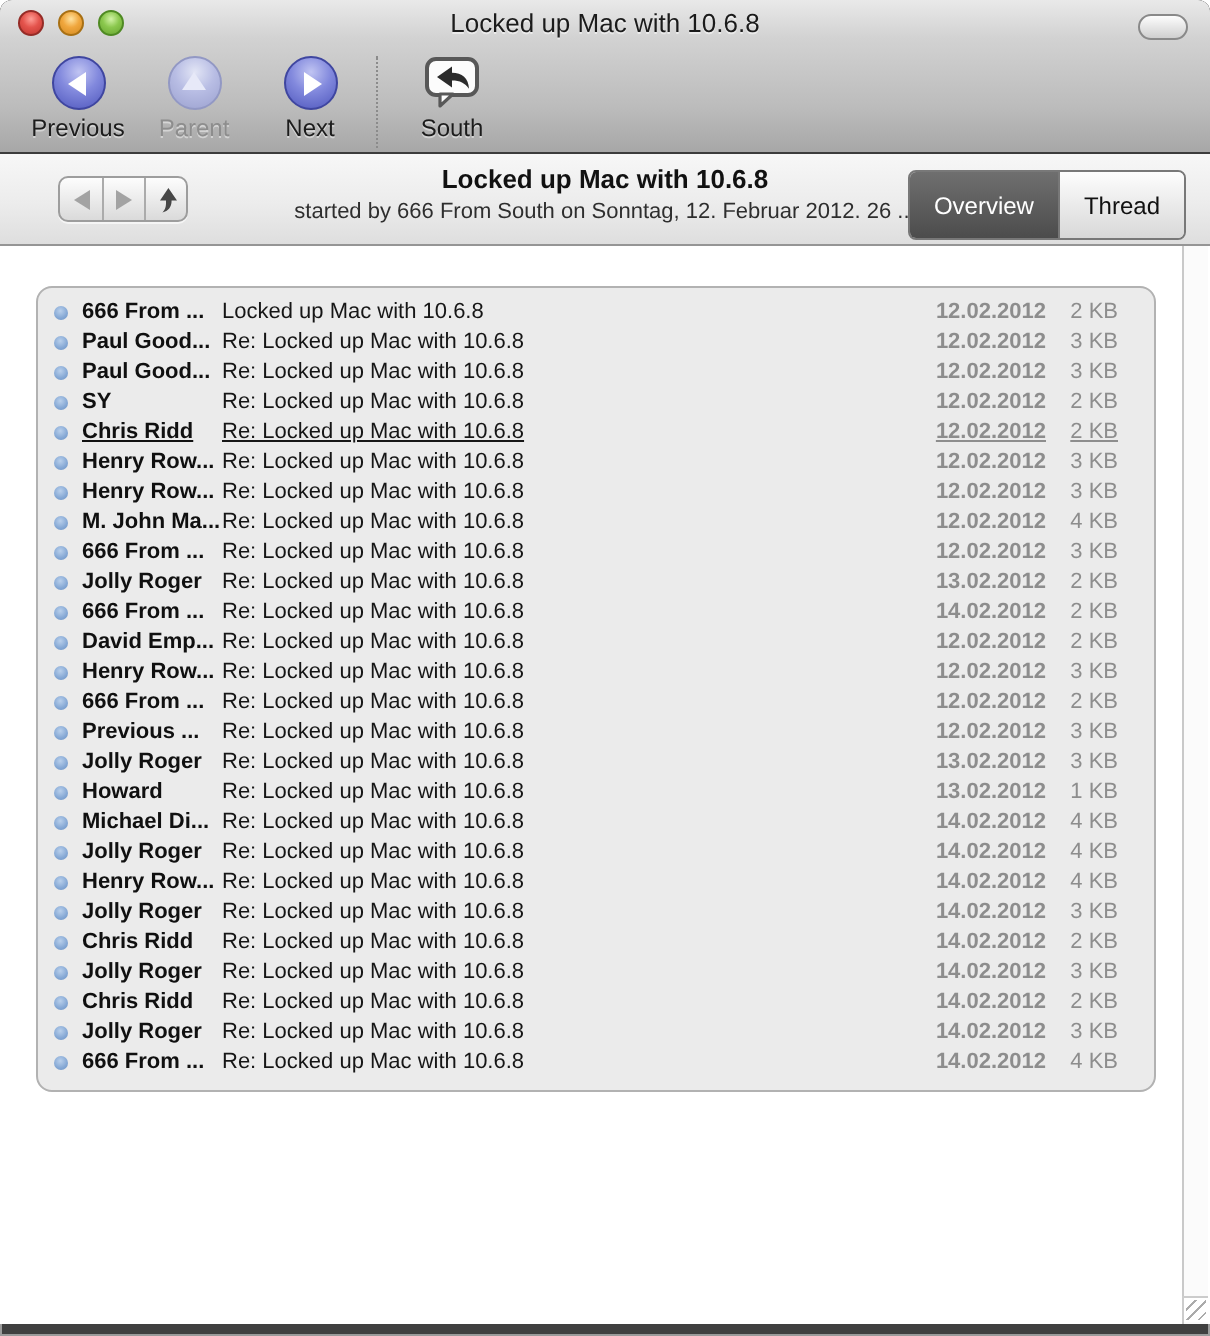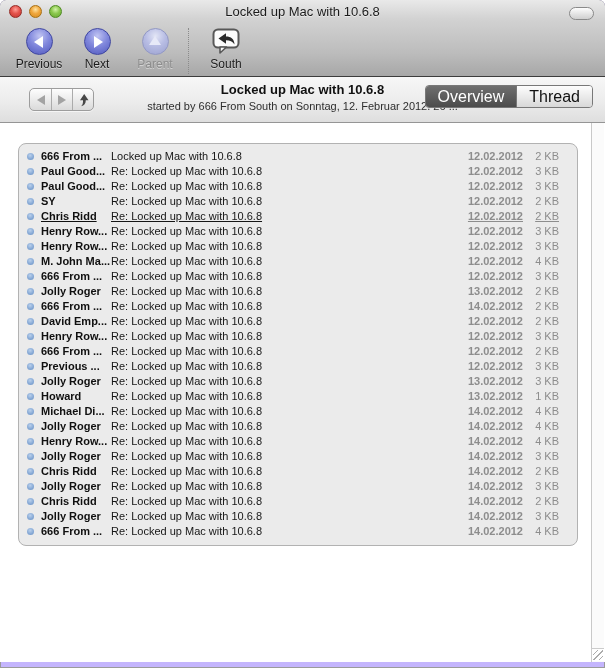--- a/index.html
+++ b/index.html
@@ -1,20 +1,20 @@
 <!DOCTYPE html>
 <html><head>
 <meta charset="utf-8">
 <style>
   * { box-sizing: border-box; margin: 0; padding: 0; }
   html,body { background:#ffffff; }
   body { font-family: "Liberation Sans", sans-serif; }
   .window{
     position:relative; width:605px; height:668px; overflow:hidden;
-    border-radius:6px 6px 0 0; background:#c4b5fd;
+    border-radius:6px 6px 0 0; background:#404040;
     box-shadow: inset 0 0 0 1px #9b9b9b;
   }
   
   .chrome{
     height:77px; border-bottom:1px solid #3c3c3c; border-radius:6px 6px 0 0;
     background:linear-gradient(#e9e9e9 0%, #d2d2d2 25%, #bcbcbc 70%, #a7a7a7 100%);
   }
   .titlebar{ position:relative; height:22px; }
   .traffic{ position:absolute; top:5px; left:9px; display:flex; gap:7px; }
   .light{ width:13px; height:13px; border-radius:50%; }
@@ -60,22 +60,22 @@
     background:linear-gradient(#fdfdfd,#dadada); box-shadow:0 1px 0 rgba(255,255,255,.6);
   }
   .navseg .seg{ width:21px; display:flex; align-items:center; justify-content:center; }
   .navseg .seg + .seg{ border-left:1px solid #ababab; }
   .tri.sm-left{ border-top:5px solid transparent; border-bottom:5px solid transparent; border-right:8px solid #a3a3a3; }
   .tri.sm-right{ border-top:5px solid transparent; border-bottom:5px solid transparent; border-left:8px solid #a3a3a3; }
   .hdr-center{ position:absolute; left:0; right:0; top:5px; text-align:center; }
   .hdr-title{ font-size:13px; font-weight:bold; color:#111; }
   .hdr-sub{ font-size:11px; color:#2e2e2e; margin-top:3px; white-space:nowrap; }
   .tabs{
-    position:absolute; right:12px; top:8px; height:23px; display:flex;
-    border:1px solid #787878; border-radius:4px; overflow:hidden; font-size:16px;
+    position:absolute; right:12px; top:8px; height:35px; display:flex;
+    border:1px solid #787878; border-radius:4px; overflow:hidden; font-size:12px;
   }
   .tab{ padding:0 12px; display:flex; align-items:center; }
   .tab.selected{ background:linear-gradient(#6f6f6f,#4c4c4c); color:#fff; }
   .tab.normal{ background:linear-gradient(#fdfdfd,#d8d8d8); color:#111; border-left:1px solid #787878; }
   
   .content{ position:relative; height:539px; background:#fff; }
   .scrollstrip{
     position:absolute; top:0; right:1px; bottom:0; width:13px;
     background:#fbfbfb; border-left:1px solid #c9c9c9;
   }
@@ -117,31 +117,31 @@
       <span class="pill"></span>
     </div>
 
     <div class="toolbar">
       <div class="tbtn">
         <span class="sphere">
             <span class="tri left"></span>
           </span>
         <span class="lbl">Previous</span>
       </div>
+      <div class="tbtn disabled">
+        <span class="sphere pale">
+            <span class="tri up"></span>
+          </span>
+        <span class="lbl">Parent</span>
+      </div>
       <div class="tbtn">
         <span class="sphere">
             <span class="tri right"></span>
           </span>
         <span class="lbl">Next</span>
-      </div>
-      <div class="tbtn disabled">
-        <span class="sphere pale">
-            <span class="tri up"></span>
-          </span>
-        <span class="lbl">Parent</span>
       </div>
       <span class="tsep"></span>
       <div class="tbtn">
         <svg class="reply-ic" viewBox="0 0 28 27">
           <rect x="1.5" y="1.5" width="25" height="18" rx="4.5" fill="#fcfcfc" stroke="#585858" stroke-width="2"></rect>
           <path d="M8 19 v6 l6.5 -6 z" fill="#fcfcfc" stroke="#585858" stroke-width="1.6" stroke-linejoin="round"></path>
           <path d="M14 5.2 L6.5 10.5 L14 15.8 V12.3 C18 12.3 20.5 13.6 22.5 16.4 C22.3 11 19 8.4 14 8.4 Z" fill="#2b2b2b"></path>
         </svg>
         <span class="lbl">South</span>
       </div>

